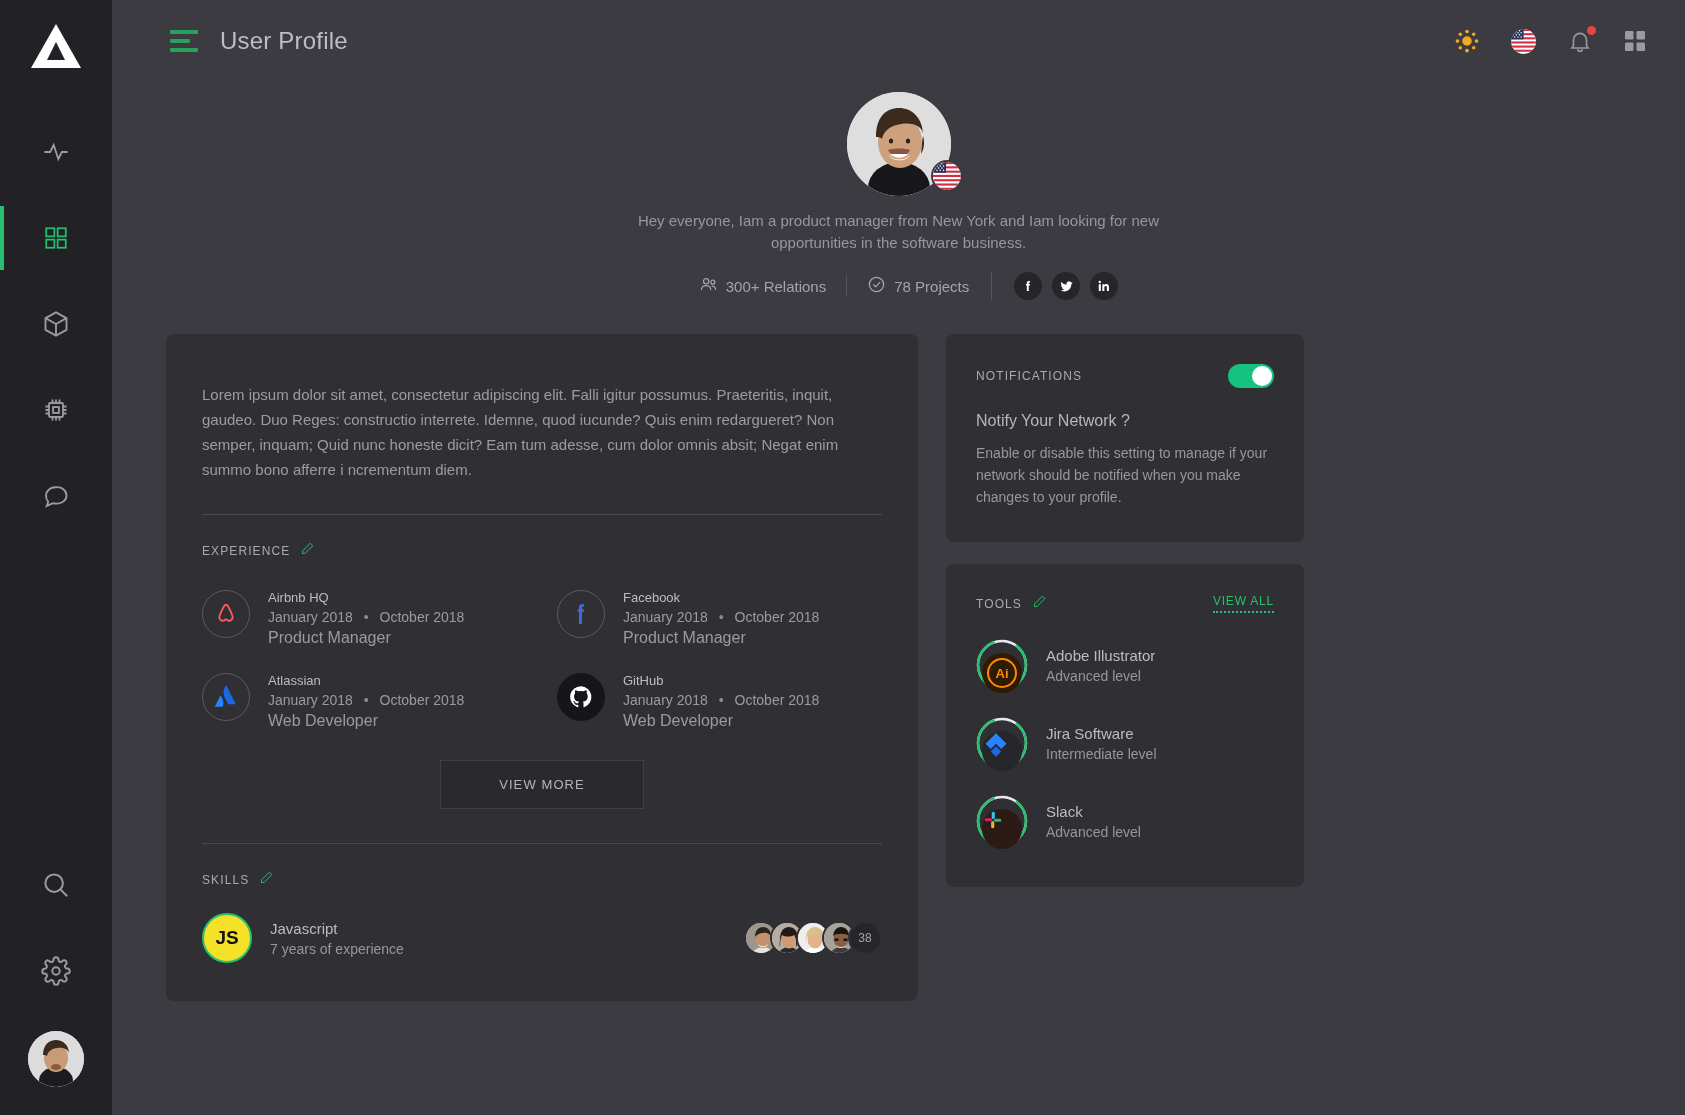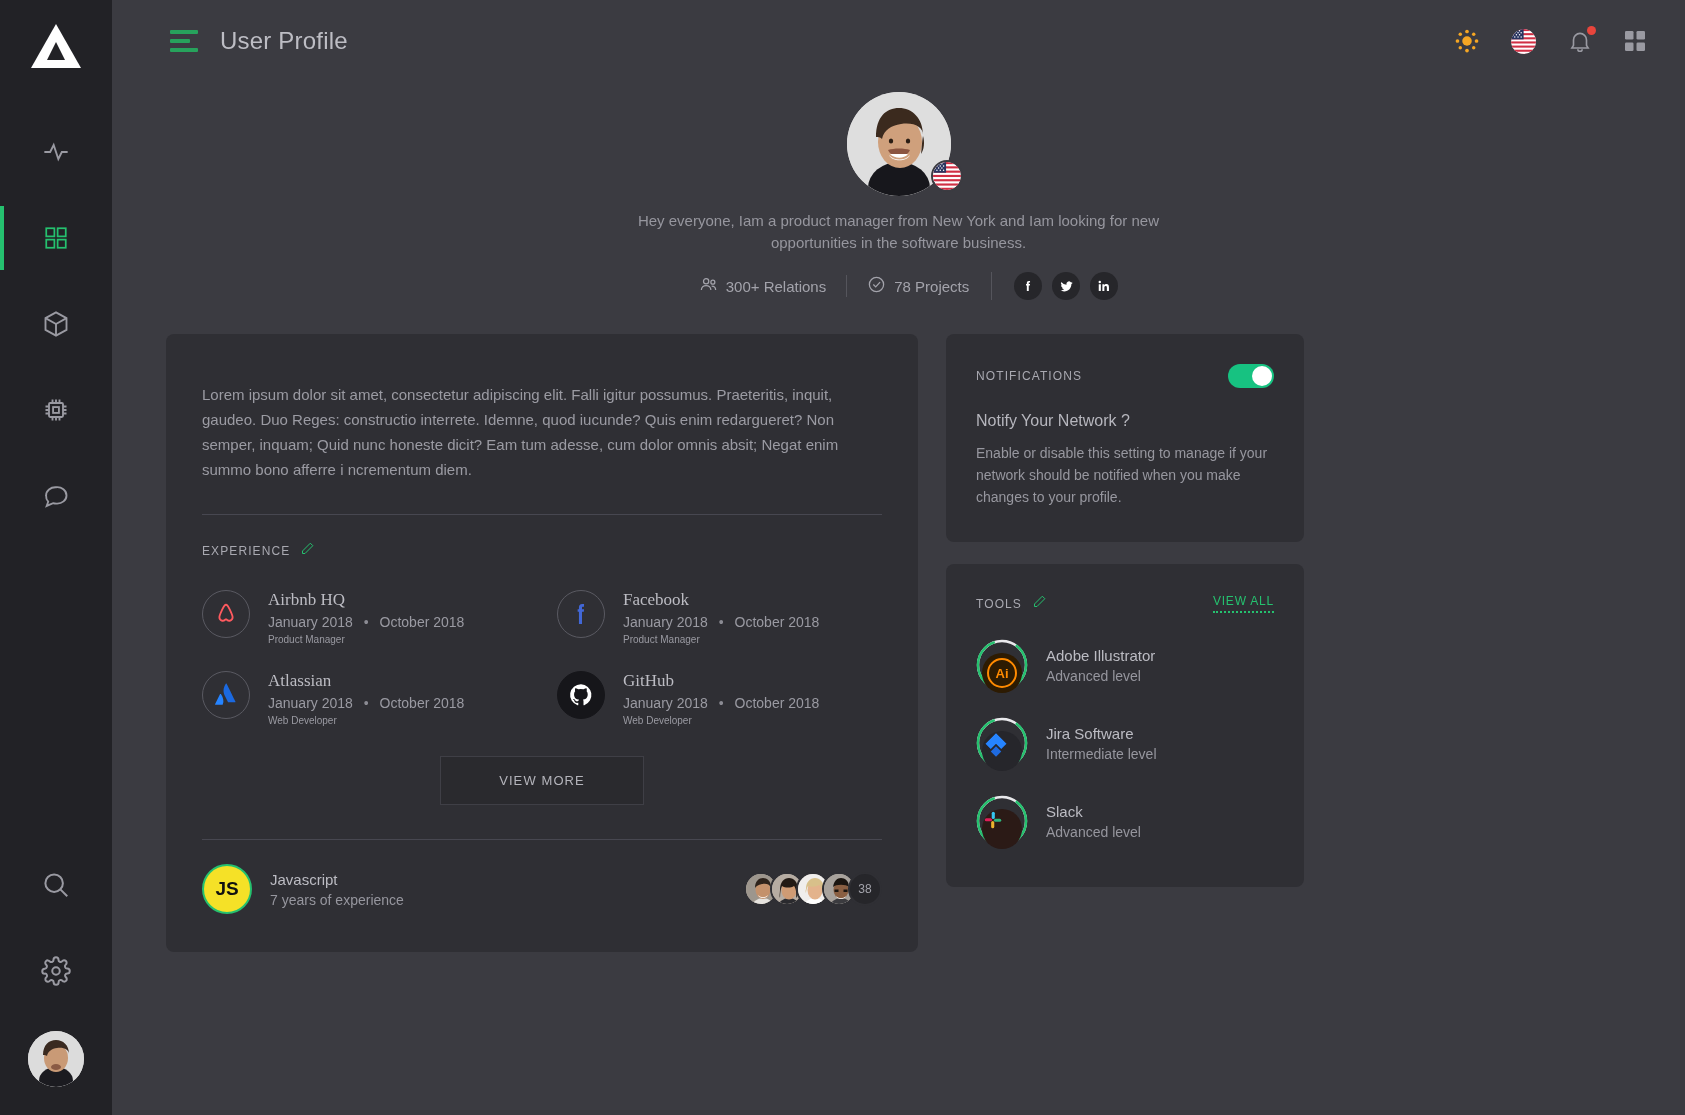--- a/index.html
+++ b/index.html
@@ -115,24 +115,24 @@
     column-gap: 30px; row-gap: 10px; margin-top: 22px;
   }
   .exp-item { display: flex; gap: 18px; align-items: flex-start; padding: 8px 0; }
   .exp-logo {
     width: 48px; height: 48px; border-radius: 50%;
     border: 1px solid #5a5a62; flex: 0 0 48px;
     display: flex; align-items: center; justify-content: center;
     overflow: hidden;
   }
   .exp-logo.dark { background: #16161a; border-color: #16161a; }
-  .exp-name { color: #bcbcc3; font-size: 17px; font-family: Liberation Serif, serif; }
+  .exp-name { color: #bcbcc3; font-size: 13px; }
   .exp-dates { color: #9a9aa2; font-size: 14px; margin-top: 4px; }
   .exp-dates .dot { padding: 0 7px; color: #8b8b93; }
-  .exp-role { color: #9a9aa2; font-size: 10px; margin-top: 4px; }
+  .exp-role { color: #9a9aa2; font-size: 16px; margin-top: 4px; }
 
   .viewmore-row { display: flex; justify-content: center; margin-top: 22px; }
   .viewmore {
     background: #2a2a2e; border: 1px solid #3f3f46; color: #b4b4bb;
     font-size: 13px; letter-spacing: 1.1px; padding: 16px 58px;
     cursor: pointer; font-family: inherit;
   }
 
   .skill-row { display: flex; align-items: center; margin-top: 24px; }
   .skill-badge {
@@ -525,20 +525,28 @@
           </div>
 
         </div>
 
         <div class="viewmore-row">
           <button class="viewmore">VIEW MORE</button>
         </div>
 
         <div class="divider" style="margin-top:34px"></div>
 
+        <div class="sec-head" style="margin-top:26px">
+          <span class="sec-title">SKILLS</span>
+          <span class="pencil">
+            <svg width="15" height="15" viewBox="0 0 24 24" fill="none" stroke="#25c16f" stroke-width="1.6">
+              <path d="M16.5 3.5 20.5 7.5 8 20H4v-4L16.5 3.5Z"></path>
+            </svg>
+          </span>
+        </div>
 
         <div class="skill-row">
           <div class="skill-badge">JS</div>
           <div class="skill-info">
             <div class="skill-name">Javascript</div>
             <div class="skill-exp">7 years of experience</div>
           </div>
           <div class="skill-people">
             <span class="people-av">
               <svg viewBox="0 0 34 34" width="34" height="34">

